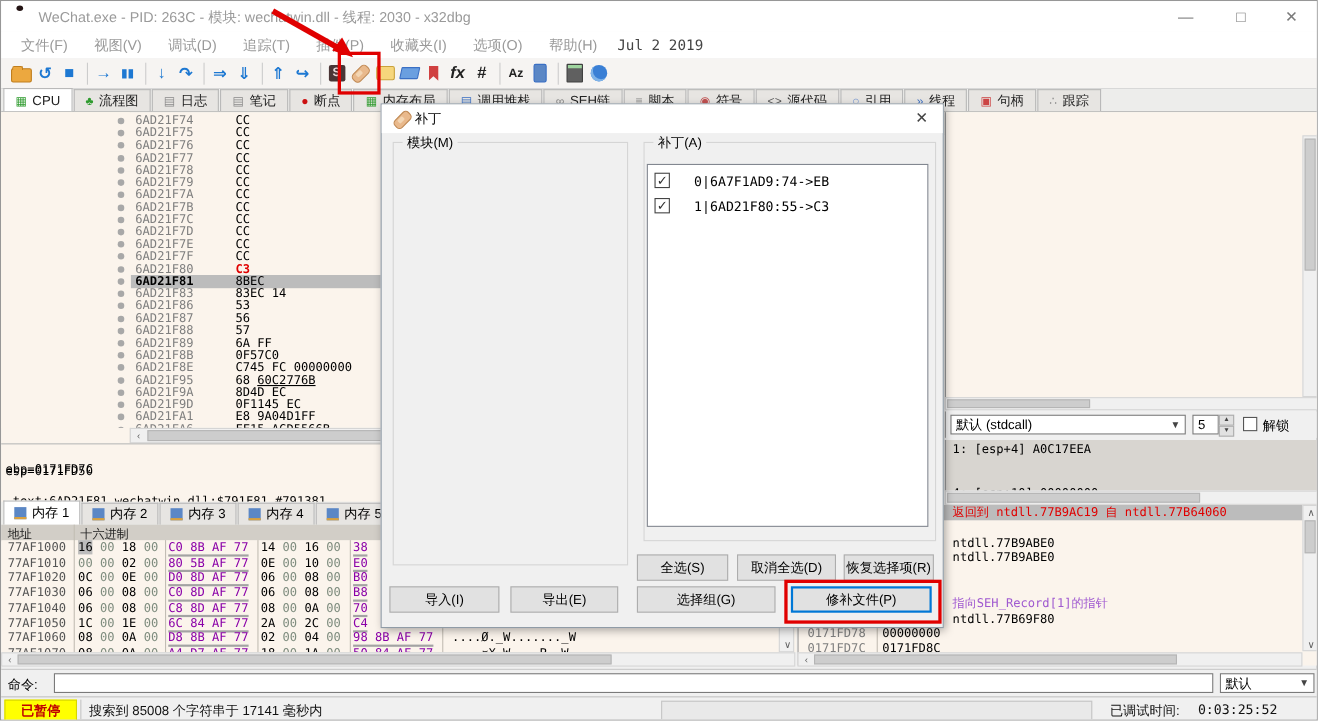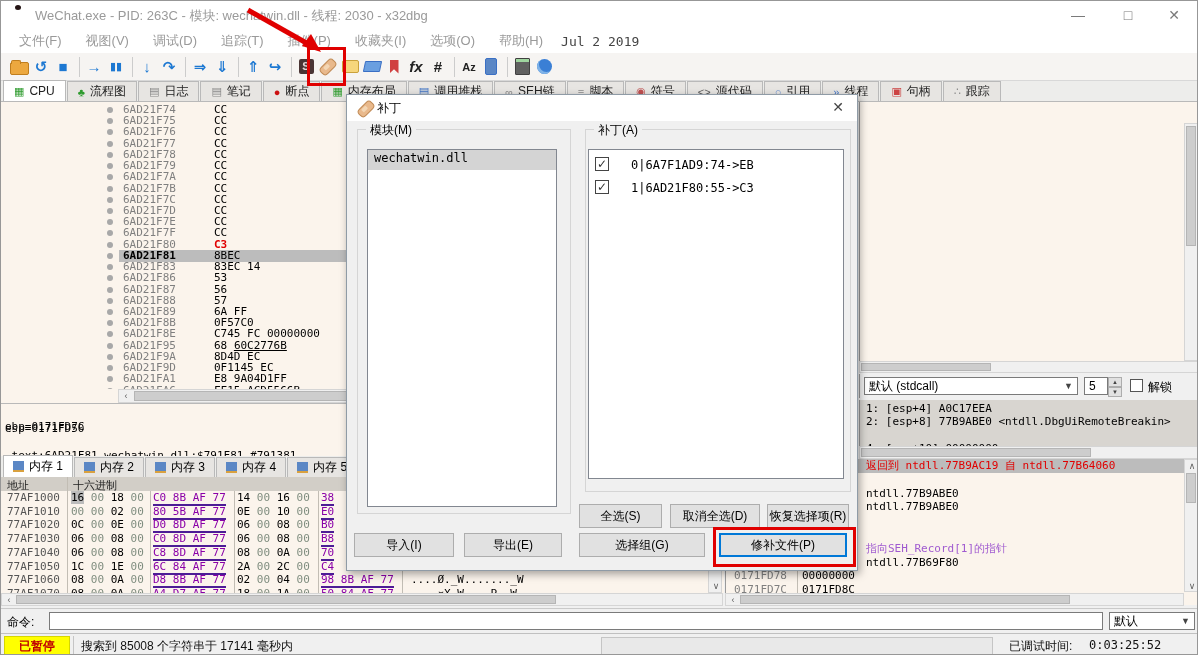--- a/index.html
+++ b/index.html
@@ -42,21 +42,21 @@
   
   .dumptabs{left:0;top:455px;width:723px;height:21px;background:#ededeb;display:flex;align-items:flex-end;padding-left:2px;box-sizing:border-box;}
   .dtab{height:19px;display:flex;align-items:center;padding:0 9px;font-size:12px;border:1px solid #b9b9b9;border-bottom:none;background:#e7e5e2;margin-right:1px;white-space:nowrap;}
   .dtab.active{background:#ffffff;height:21px;}
   .chipicon{width:11px;height:9px;background:#5b87c5;border-bottom:2px solid #d9a13f;margin-right:5px;}
   .dumphead{left:0;top:476px;width:723px;height:14px;background:#d2cec7;border-bottom:1px solid #b9b9b9;font-size:11px;color:#222;}
   .dumprows{left:0;top:490px;width:723px;height:102px;background:#fbf4ec;overflow:hidden;}
   .mrow{position:absolute;left:0;width:723px;height:13.7px;font-size:11px;line-height:13px;white-space:pre;}
   .mrow .ma{position:absolute;left:6px;color:#555;}
   .mg{position:absolute;}
-  .ptr{color:#8a00a8;border-bottom:2px solid #4c1d95;}
+  .ptr{color:#8a00a8;border-bottom:2px solid #a3a3a3;}
   .b0{color:#7f8d7f;}
   .b1{color:#000;}
   .selbyte{background:#bcbcbc;}
   .vline{position:absolute;width:1px;background:#c2bdb4;}
   
   .regpane{left:858px;top:101px;width:340px;height:270px;background:#fbf4ec;border-left:1px solid #9a9a9a;box-sizing:border-box;}
   .reghead{left:858px;top:101px;width:340px;height:21px;background:#f0eeec;border-left:1px solid #9a9a9a;border-bottom:1px solid #cfcfcf;
            font-size:12px;color:#222;line-height:21px;padding-left:10px;box-sizing:border-box;}
   .red{color:#e00000;}
   
@@ -369,21 +369,20 @@
     <div class="spin" style="left:224px;top:3px;width:24px;height:18px;">5</div>
     <div class="spinbtns" style="left:248px;top:3px;">
         <span>▲</span>
         <span>▼</span>
       </div>
     <span class="cbx" style="left:270px;top:5px;"></span>
     <span class="abs" style="left:288px;top:5px;font-size:12px;">解锁</span>
   </div>
   <div class="abs argrows mono" id="argrows">
       <div class="arow" style="top: 2px;">1: [esp+4] A0C17EEA</div>
-      <div class="arow" style="top: 15.2px;">2: [esp+8] 77B9ABE0 &lt;ntdll.DbgUiRemoteBreakin&gt;</div>
       <div class="arow" style="top: 41.6px;">4: [esp+10] 00000000</div>
     </div>
   <div class="abs hscroll" style="left:858px;top:445px;width:340px;height:13px;">
     <div class="thumb" style="left:1px;top:1px;width:230px;height:9px;"></div>
   </div>
 
   <div class="abs stackpane mono" id="stackpane">
       <div class="srow sel" style="top: 0px;"><span class="sc red">返回到 ntdll.77B9AC19 自 ntdll.77B64060</span></div>
       <div class="srow" style="top: 13.8px;"></div>
       <div class="srow" style="top: 27.6px;"><span class="sc">ntdll.77B9ABE0</span></div>
@@ -410,23 +409,20 @@
   <div class="abs dlg">
     <div class="dlg-title">
       <span class="icn-patch" style="position:absolute;left:10px;top:9px;"></span>
       <span class="dlg-title-text">补丁</span>
       <span class="dlg-close">✕</span>
     </div>
 
     <div class="group" style="left:10px;top:34px;width:212px;height:383px;">
       <span class="group-label">模块(M)</span>
     </div>
-    <div class="listbox" style="left:20px;top:54px;width:190px;height:358px;" id="modulelist">
-        <div class="li-sel" style="height: 18px; font-family: &quot;DejaVu Sans Mono&quot;, monospace; font-size: 12px; padding: 1px 6px;">wechatwin.dll</div>
-      </div>
 
     <div class="group" style="left:238px;top:34px;width:264px;height:361px;">
       <span class="group-label">补丁(A)</span>
     </div>
     <div class="listbox" style="left:241px;top:54px;width:256px;height:330px;" id="patchlist">
         <div class="pitem" style="top: 4px;">
           <span class="pchk">✓</span>
           <span class="ptxt mono">0|6A7F1AD9:74-&gt;EB</span>
         </div>
         <div class="pitem" style="top: 27px;">

